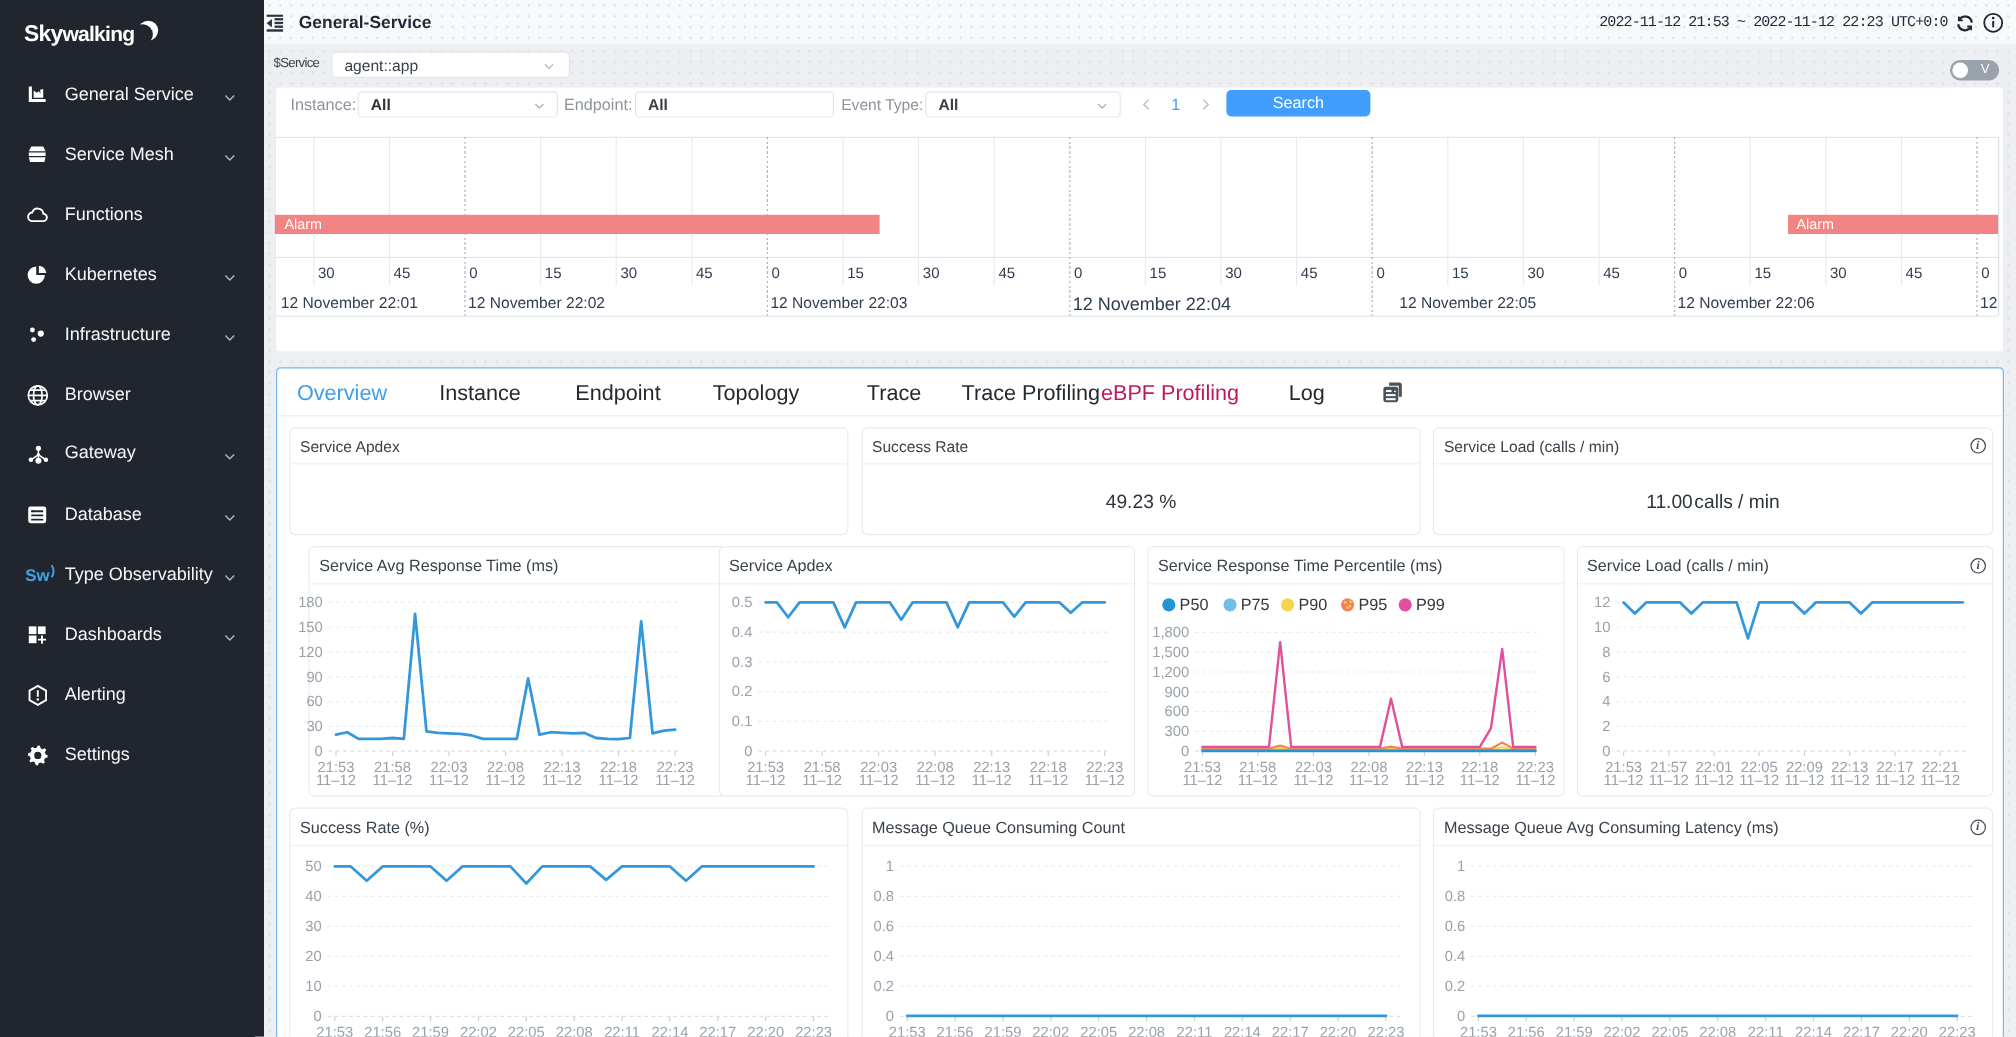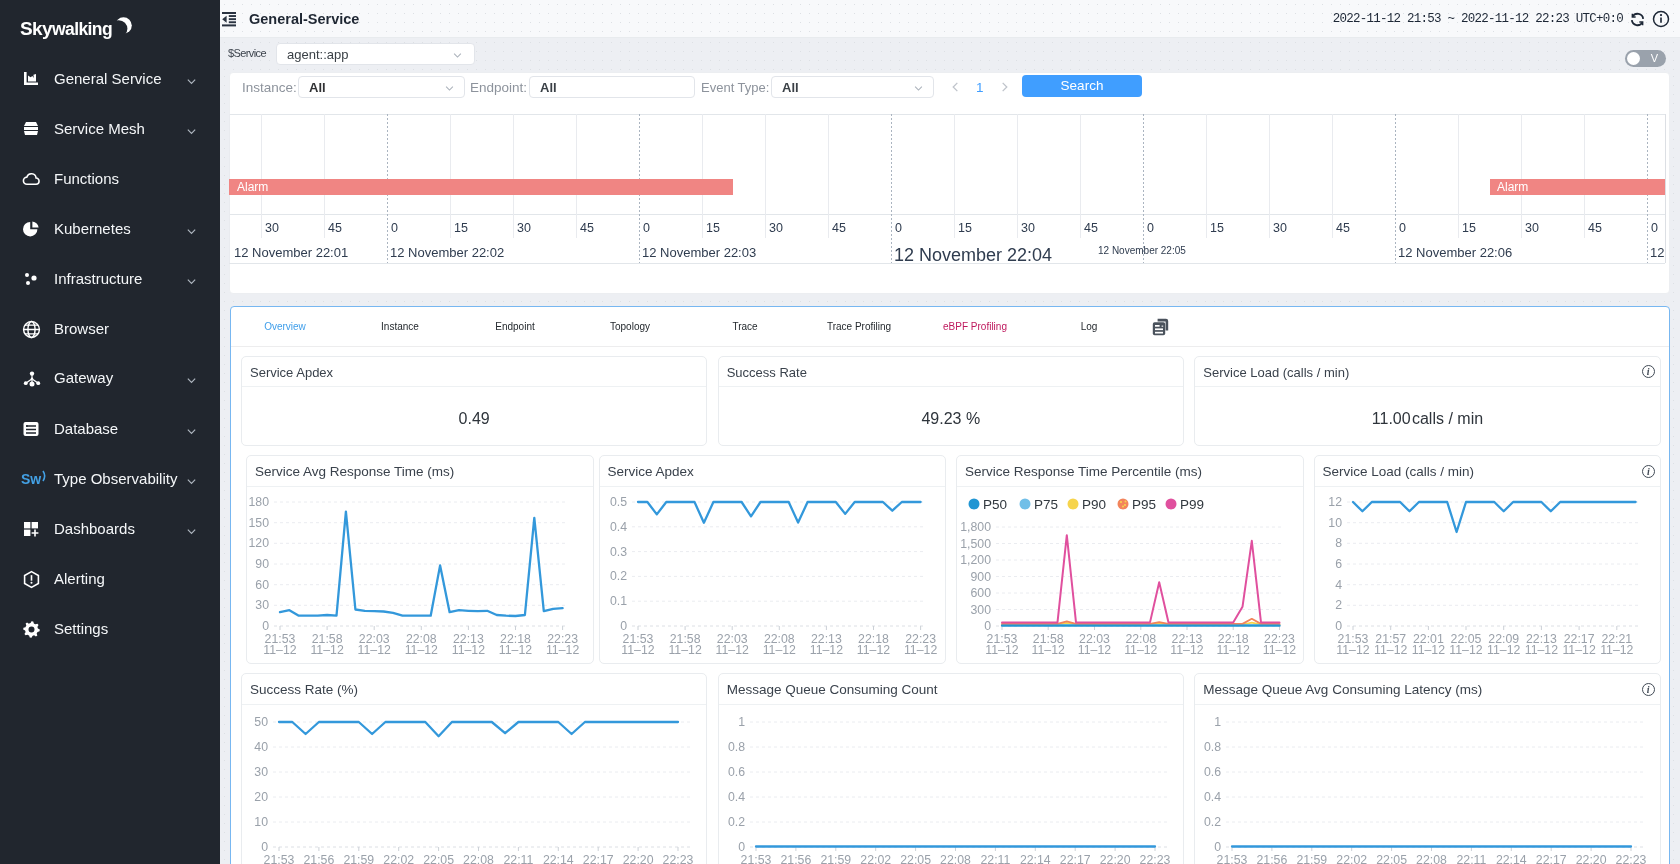--- a/index.html
+++ b/index.html
@@ -18,21 +18,21 @@
 .chead2 span{position:absolute;left:8px;top:8px}
 .bigval{position:absolute;left:0;right:0;top:38px;bottom:0;text-align:center;font-size:16px;color:#2e343b;line-height:48px}
 .mitem{position:absolute;left:0;width:220px;height:50px;color:#f5f7f9}
 .mitem .lab{position:absolute;left:54px;top:15px;font-size:15px}
 .mitem svg.ic{position:absolute;left:22px;top:15px}
 .mitem svg.cv{position:absolute;left:186px;top:21px}
 .tick{position:absolute;font-size:12.5px;color:#2f3c4f}
 .vline{position:absolute;width:1px;background:#e9ebef}
 .vlined{position:absolute;width:1px;background-image:repeating-linear-gradient(180deg,#aab4c0 0 2px,transparent 2px 4px)}
 .hline{position:absolute;height:1px;background:#e2e6ea}
-.tab{position:absolute;top:0;height:40px;font-size:10px;color:#24292e;text-align:center;line-height:40px}
+.tab{position:absolute;top:0;height:40px;font-size:18px;color:#24292e;text-align:center;line-height:40px}
 .info{position:absolute;width:13px;height:13px;border:1.5px solid #424b56;border-radius:50%;color:#424b56;font-size:10px;text-align:center;line-height:12px;font-family:"Liberation Serif",serif;font-style:italic;font-weight:bold}
 </style></head><body>
 <div id="app">
 
 <div class="abs dots" style="left:220px;top:0;width:1460px;height:38px;background-color:#f8f9fb;border-bottom:1px solid #e8ebee"></div>
 <div class="abs dots" style="left:220px;top:38px;width:1460px;height:34px;background-color:#edeff3"></div>
 <div class="abs dots" style="left:220px;top:72px;width:1460px;height:792px;background-color:#edeff3"></div>
 <div class="abs" style="left:0;top:0;width:220px;height:864px;background:#21262e"></div>
 <div class="abs" style="left:20px;top:14px;width:190px;height:36px;color:#fff">
 <span style="position:absolute;left:0;top:4px;font-size:19px;font-weight:bold;letter-spacing:-0.6px">Sky<span style="font-size:17.5px">walking</span></span>
@@ -277,22 +277,22 @@
 <div class="tick" style="left:1273px;top:221px">30</div>
 <div class="tick" style="left:1336px;top:221px">45</div>
 <div class="tick" style="left:1399px;top:221px">0</div>
 <div class="tick" style="left:1462px;top:221px">15</div>
 <div class="tick" style="left:1525px;top:221px">30</div>
 <div class="tick" style="left:1588px;top:221px">45</div>
 <div class="tick" style="left:1651px;top:221px">0</div>
 <div class="tick" style="left:234px;top:245px;font-size:13px">12 November 22:01</div>
 <div class="tick" style="left:390px;top:245px;font-size:13px">12 November 22:02</div>
 <div class="tick" style="left:642px;top:245px;font-size:13px">12 November 22:03</div>
-<div class="tick" style="left:894px;top:245px;font-size:18px">12 November 22:04</div>
-<div class="tick" style="left:1098px;top:245px;font-size:10px">12 November 22:05</div>
+<div class="tick" style="left:894px;top:245px;font-size:15px">12 November 22:04</div>
+<div class="tick" style="left:1166px;top:245px;font-size:13px">12 November 22:05</div>
 <div class="tick" style="left:1398px;top:245px;font-size:13px">12 November 22:06</div>
 <div class="tick" style="left:1650px;top:245px;font-size:13px">12</div>
 <div class="abs" style="left:229px;top:179px;width:504px;height:16px;background:#f08583;color:#fff;font-size:12px">
       <span style="position:absolute;left:8px;top:1px">Alarm</span>
     </div>
 <div class="abs" style="left:1490px;top:179px;width:175px;height:16px;background:#f08583;color:#fff;font-size:12px">
       <span style="position:absolute;left:7px;top:1px">Alarm</span>
     </div>
 <div class="abs" style="left:230px;top:306px;width:1440px;height:568px;background:#fff;border:1px solid #77b7f1;border-radius:4px"></div>
 <div class="tab" style="left:215px;top:307px;width:140px;color:#3f9eea">Overview</div>
@@ -313,36 +313,35 @@
         <rect x="9.6" y="7.6" width="1.6" height="1.1"></rect>
         <rect x="3" y="10.4" width="8" height="1.7"></rect>
         <rect x="3" y="13.8" width="8" height="1.7"></rect>
       </g>
     </svg>
 <div class="hline" style="left:231px;top:346px;width:1438px;background:#ededee"></div>
 <div class="card" style="left:241px;top:356px;width:466.3px;height:90px">
 <div class="chead">
         <span>Service Apdex</span>
       </div>
-<div class="bigval">0.49</div>
     </div>
 <div class="card" style="left:717.7px;top:356px;width:466.3px;height:90px">
 <div class="chead">
         <span>Success Rate</span>
       </div>
 <div class="bigval">49.23 %</div>
     </div>
 <div class="card" style="left:1194.3px;top:356px;width:466.3px;height:90px">
 <div class="chead">
         <span>Service Load (calls / min)</span>
       </div>
 <div class="info" style="right:5px;top:8px">i</div>
 <div class="bigval">11.00 calls / min</div>
     </div>
-<div class="card" style="left:246px;top:455px;width:347.5px;height:209px">
+<div class="card" style="left:257px;top:455px;width:347.5px;height:209px">
 <div class="chead2">
         <span>Service Avg Response Time (ms)</span>
       </div>
 </div>
 <div class="card" style="left:598.5px;top:455px;width:347.5px;height:209px">
 <div class="chead2">
         <span>Service Apdex</span>
       </div>
 </div>
 <div class="card" style="left:956px;top:455px;width:347.5px;height:209px">

